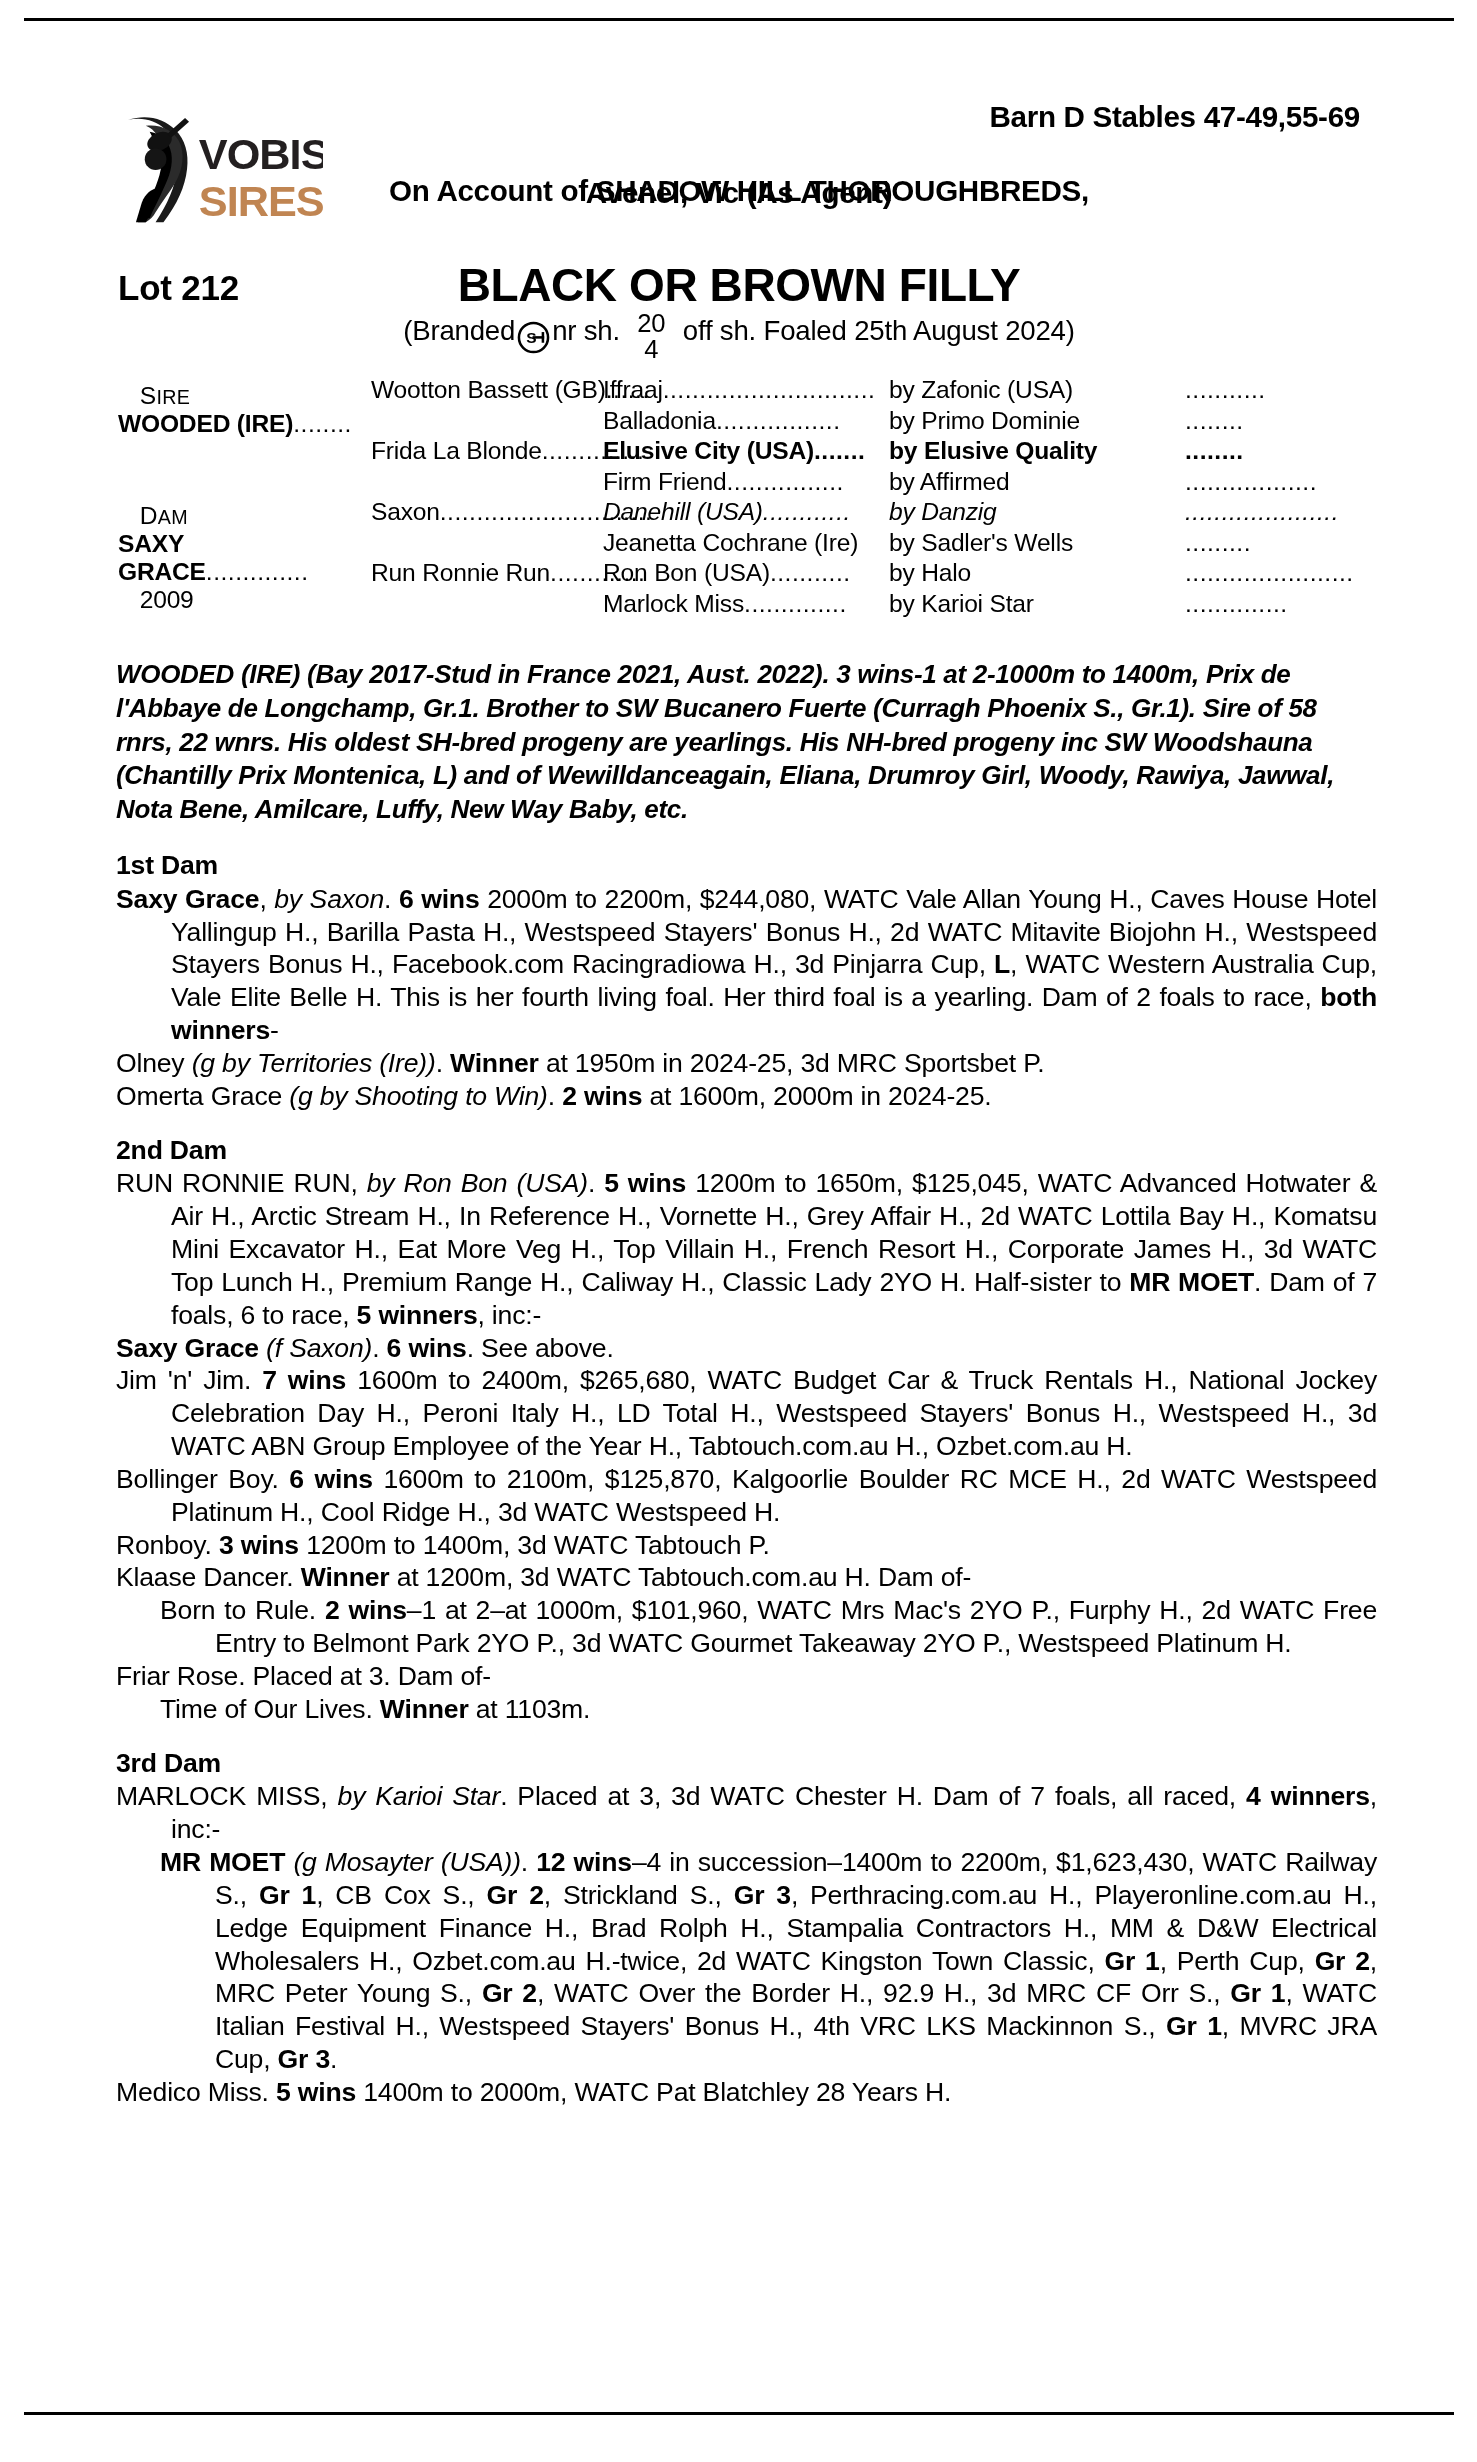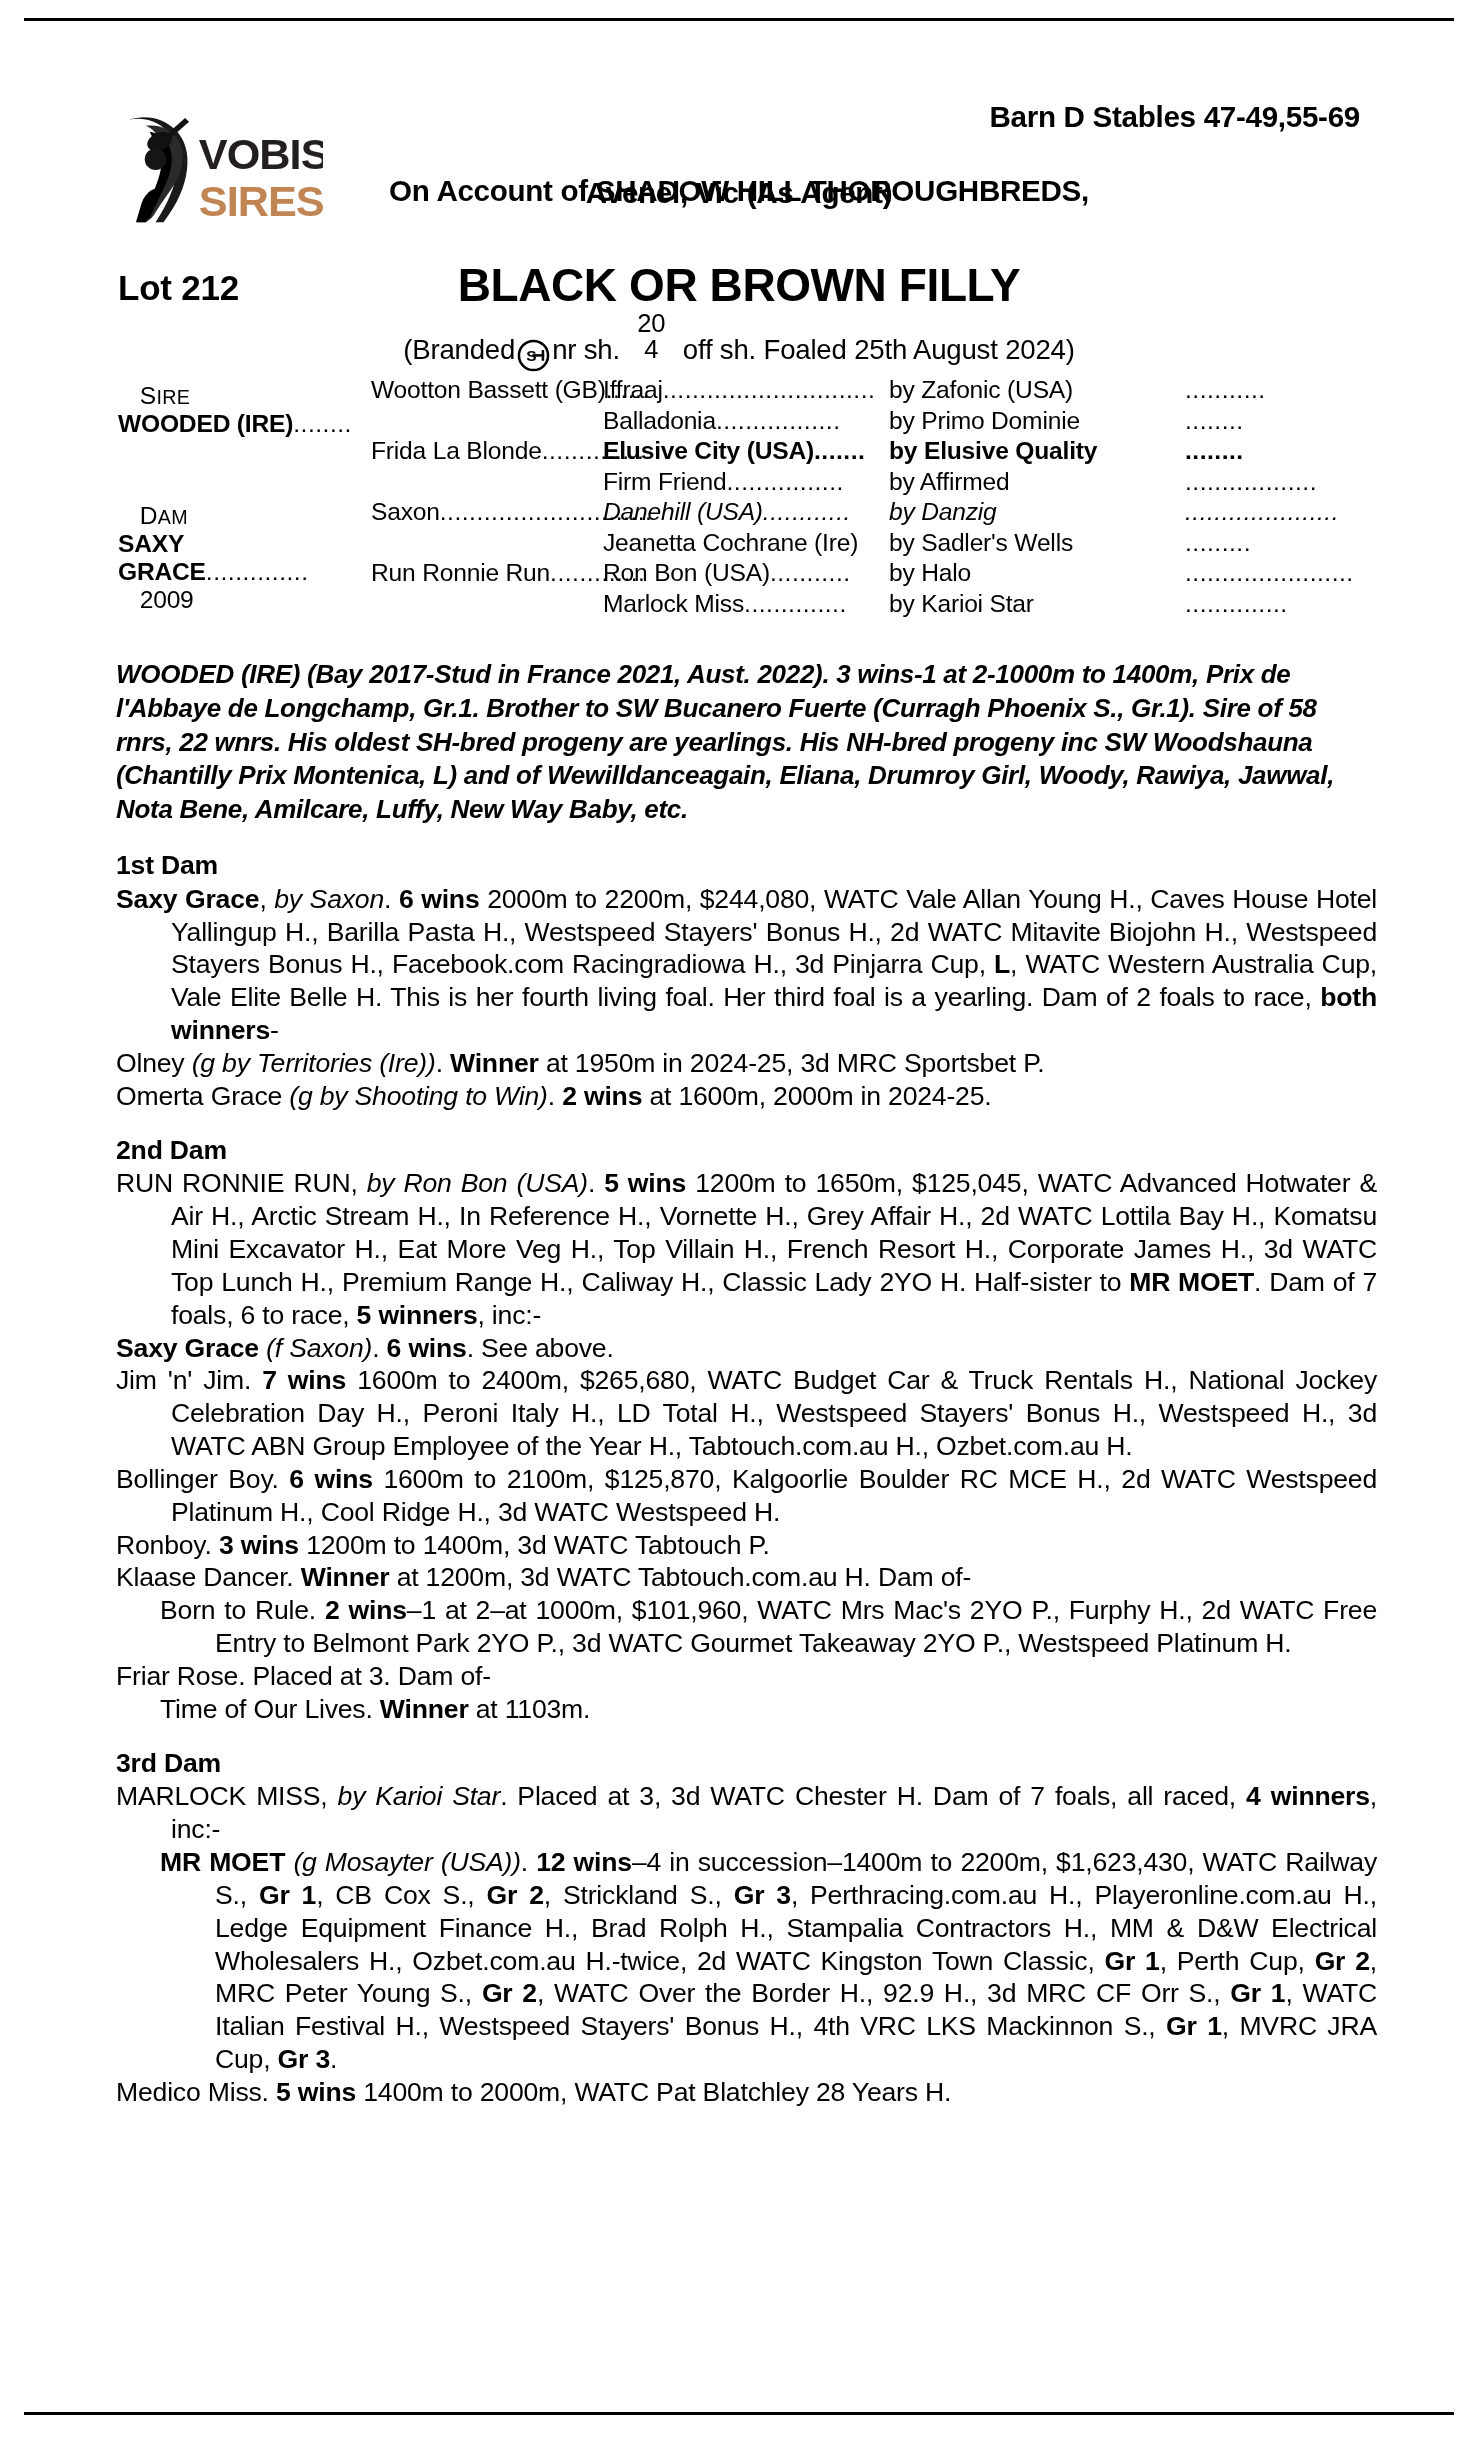--- a/index.html
+++ b/index.html
@@ -105,21 +105,21 @@
   .branded {
     position: absolute;
     left: 0; right: 0;
     top: 315px;
     text-align: center;
     font-size: 27.6px;
     letter-spacing: -0.2px;
   }
   .branded .bwrap {
     display: inline-flex;
-    align-items: flex-end;
+    align-items: flex-start;
     justify-content: center;
   }
   .brandmark {
     display: inline-block;
     width: 33px; height: 33px;
     position: relative;
     top: 5.9px;
     margin: 0 2px 0 2px;
   }
   .frac {

